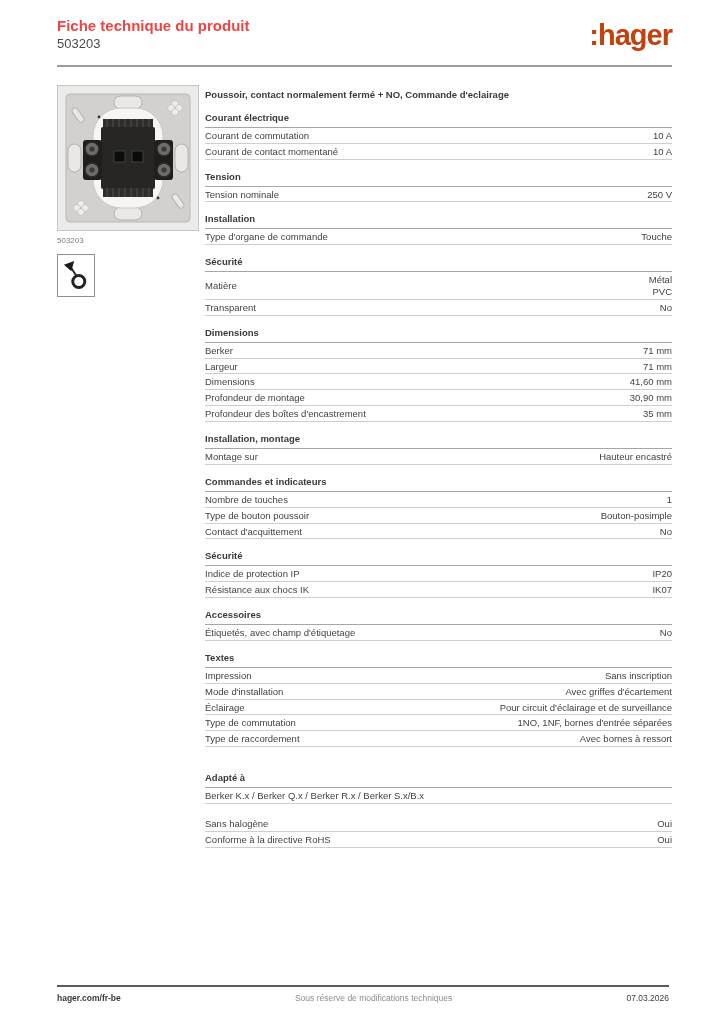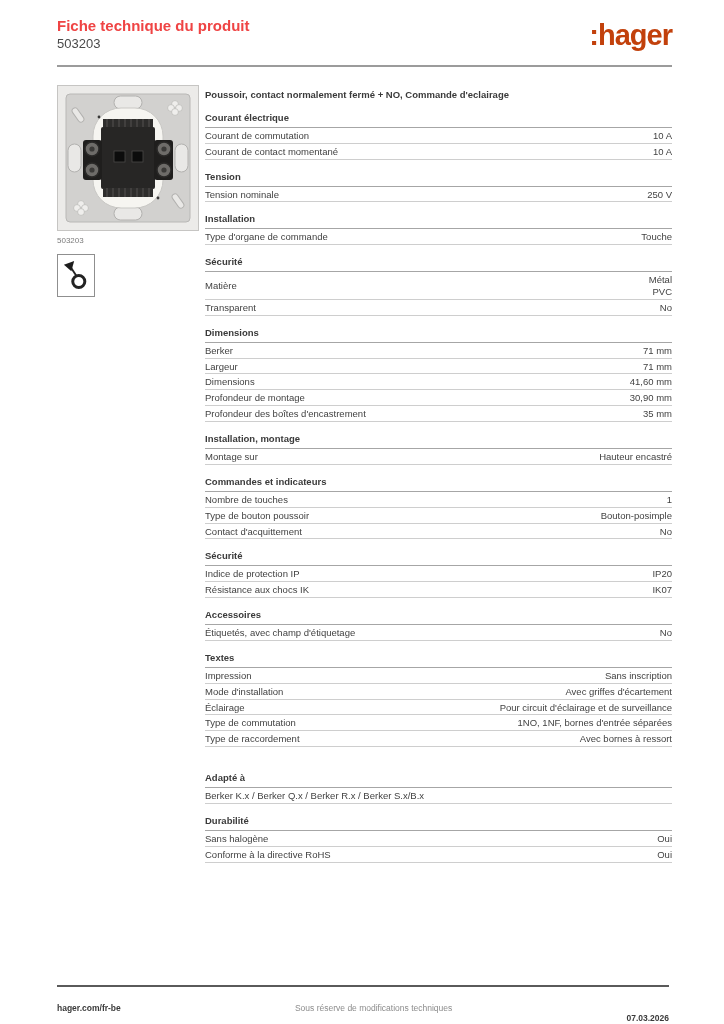--- a/index.html
+++ b/index.html
@@ -51,21 +51,21 @@
 
   
   .footer{
     position:absolute;left:57px;right:55px;top:985px;
     border-top:2px solid #5a5a5a;padding-top:6px;
     display:flex;justify-content:space-between;align-items:center;
     font-size:8.5px;
   }
   .footer .f-left{font-weight:bold;color:#3a3a3a;}
   .footer .f-center{color:#8c8c8c;}
-  .footer .f-right{font-weight:bold;color:#3a3a3a;margin-top:20px;}
+  .footer .f-right{font-weight:normal;color:#3a3a3a;}
 </style>
 </head>
 <body>
 
 <div class="content">
 
   <div class="header">
     <div class="title-block">
       <h1>Fiche technique du produit</h1>
       <div class="sku">503203</div>
@@ -331,21 +331,20 @@
     <h3 class="sec-title">Adapté à</h3>
     <div class="rows">
   <div class="row">
     <span class="lbl">Berker K.x / Berker Q.x / Berker R.x / Berker S.x/B.x</span>
     <span class="val"></span>
   </div>
 </div>
   </section>
 
   <section class="sec">
-    <h3 class="sec-title">Durabilité</h3>
     <div class="rows">
   <div class="row">
     <span class="lbl">Sans halogène</span>
     <span class="val">Oui</span>
   </div>
 
   <div class="row">
     <span class="lbl">Conforme à la directive RoHS</span>
     <span class="val">Oui</span>
   </div>

